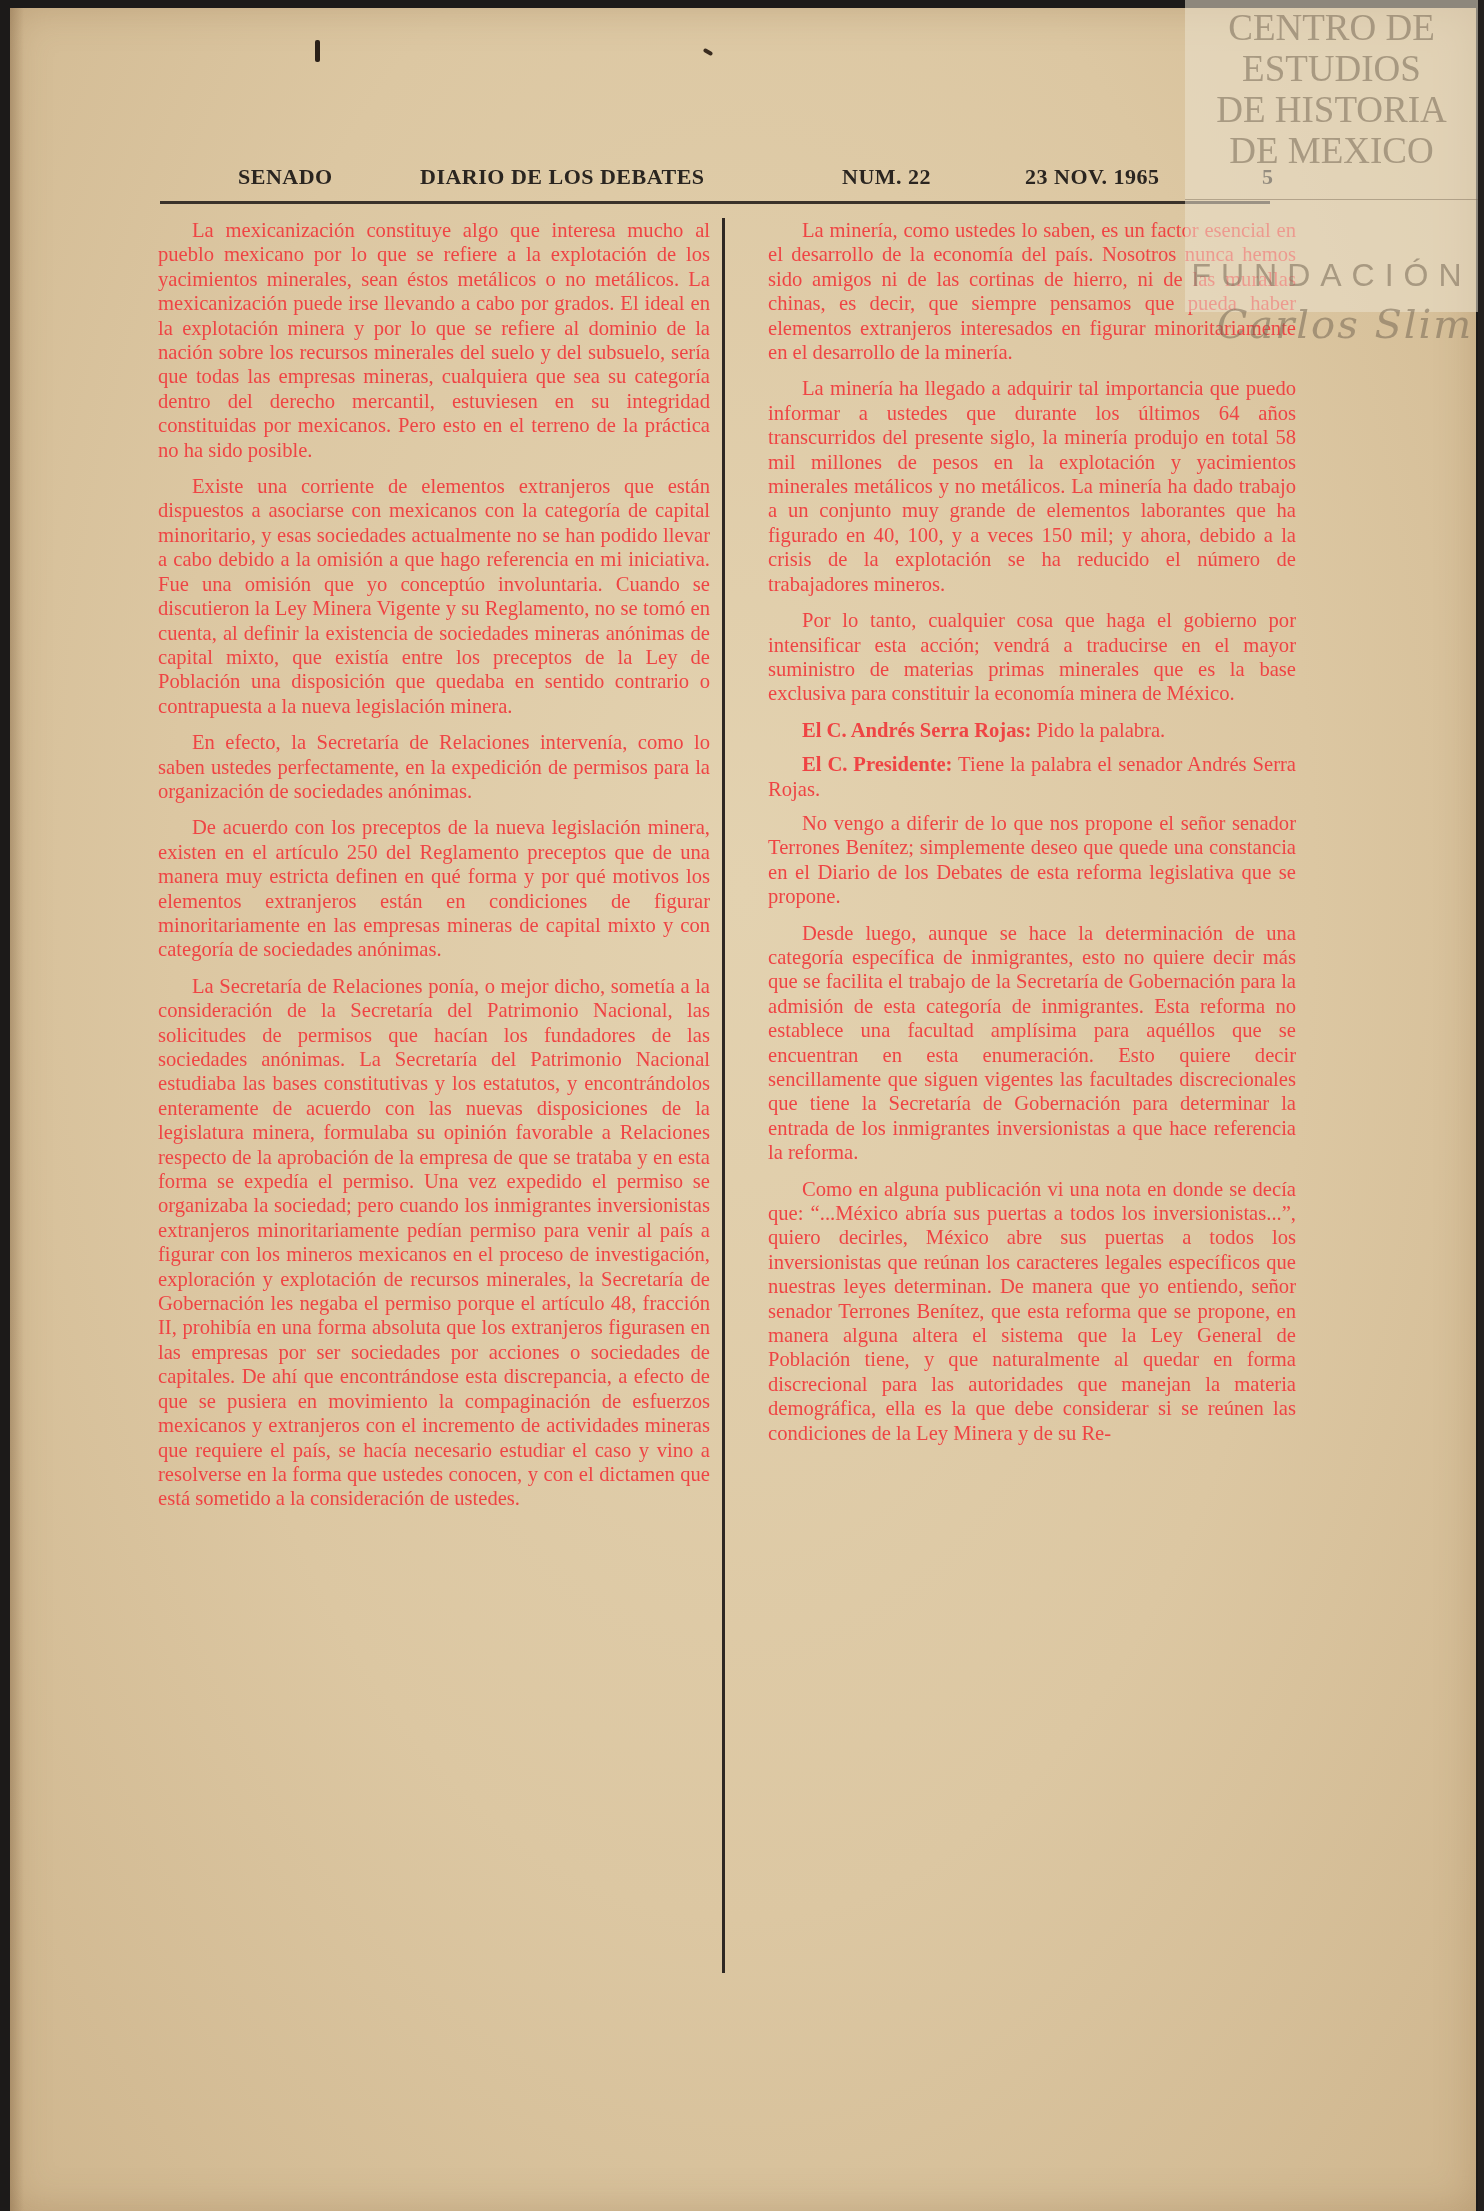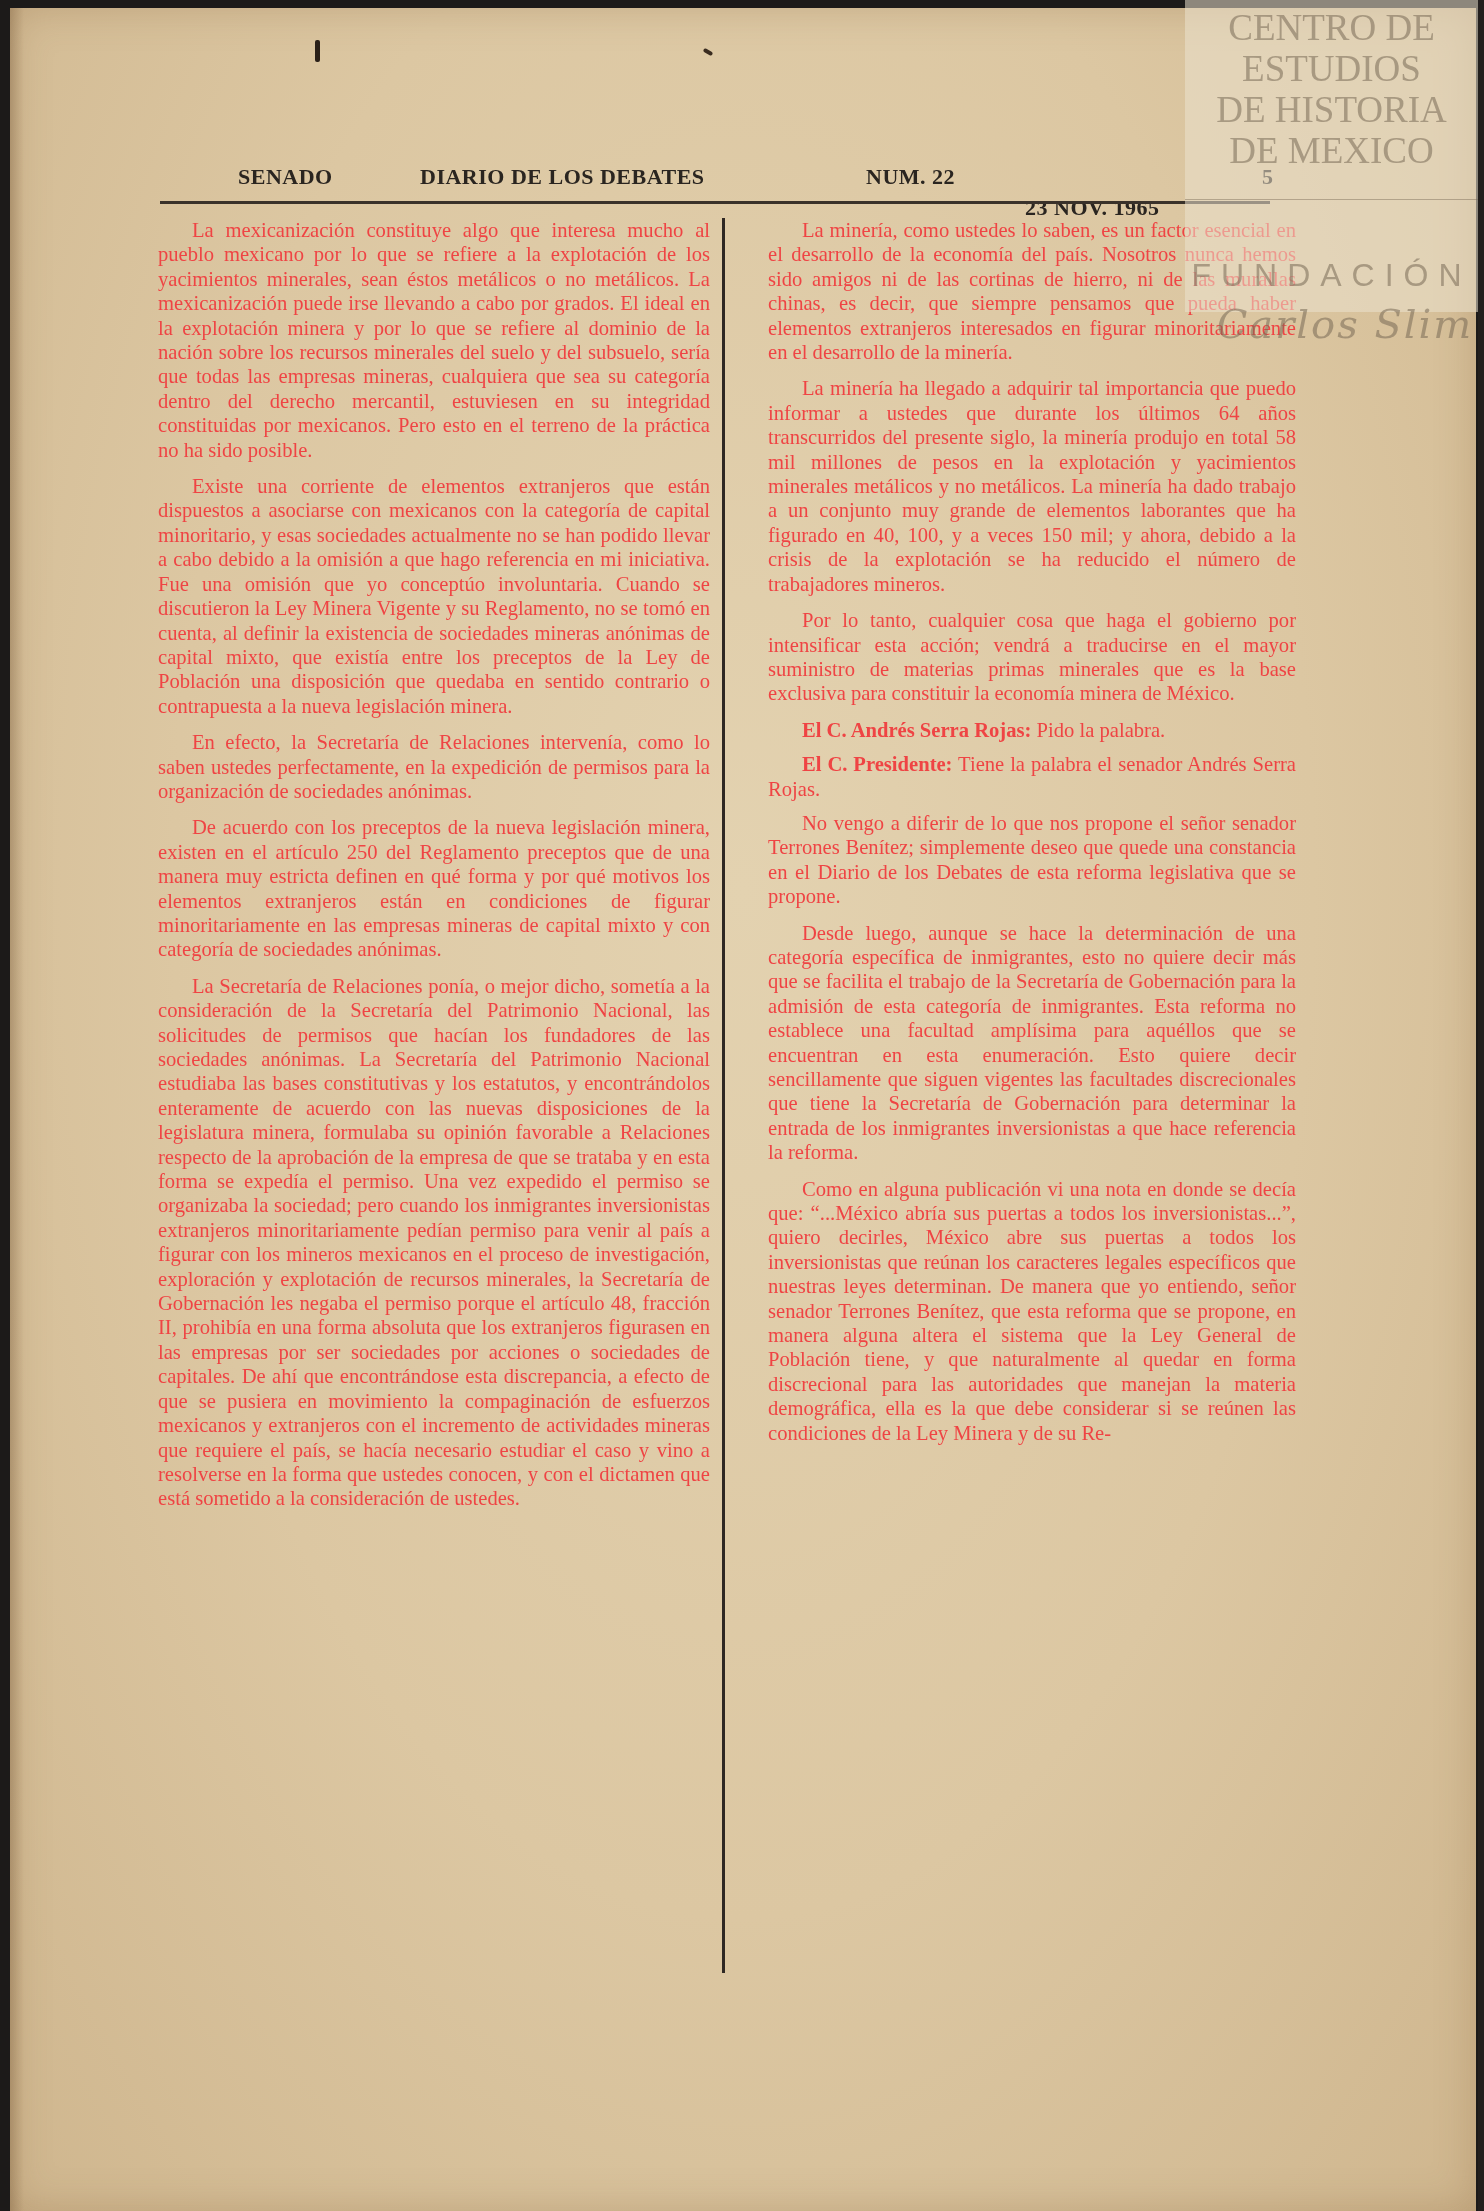--- a/index.html
+++ b/index.html
@@ -24,22 +24,22 @@
 
   .header {
     position: absolute; left: 230px; top: 164px; width: 960px; height: 26px;
     display: flex; align-items: baseline;
     font-family: "Liberation Serif", serif; font-weight: bold;
     font-size: 22px; color: #2a2520; letter-spacing: 0.5px;
   }
   .header span { white-space: nowrap; }
   .h-senado { position: absolute; left: 8px; }
   .h-diario { position: absolute; left: 190px; }
-  .h-num { position: absolute; left: 612px; margin-left: 24px; }
-  .h-date { position: absolute; left: 795px; margin-top: 31px; }
+  .h-num { position: absolute; left: 612px; }
+  .h-date { position: absolute; left: 795px; }
   .h-page { position: absolute; left: 1032px; }
   .header-rule {
     position: absolute; left: 160px; top: 201px; width: 1110px; height: 3px;
     background: #3a322a;
   }
 
   .column {
     position: absolute; top: 218px;
     font-size: 20.6px; line-height: 24.4px; color: #ef4444;
     text-align: justify; hyphens: manual;

